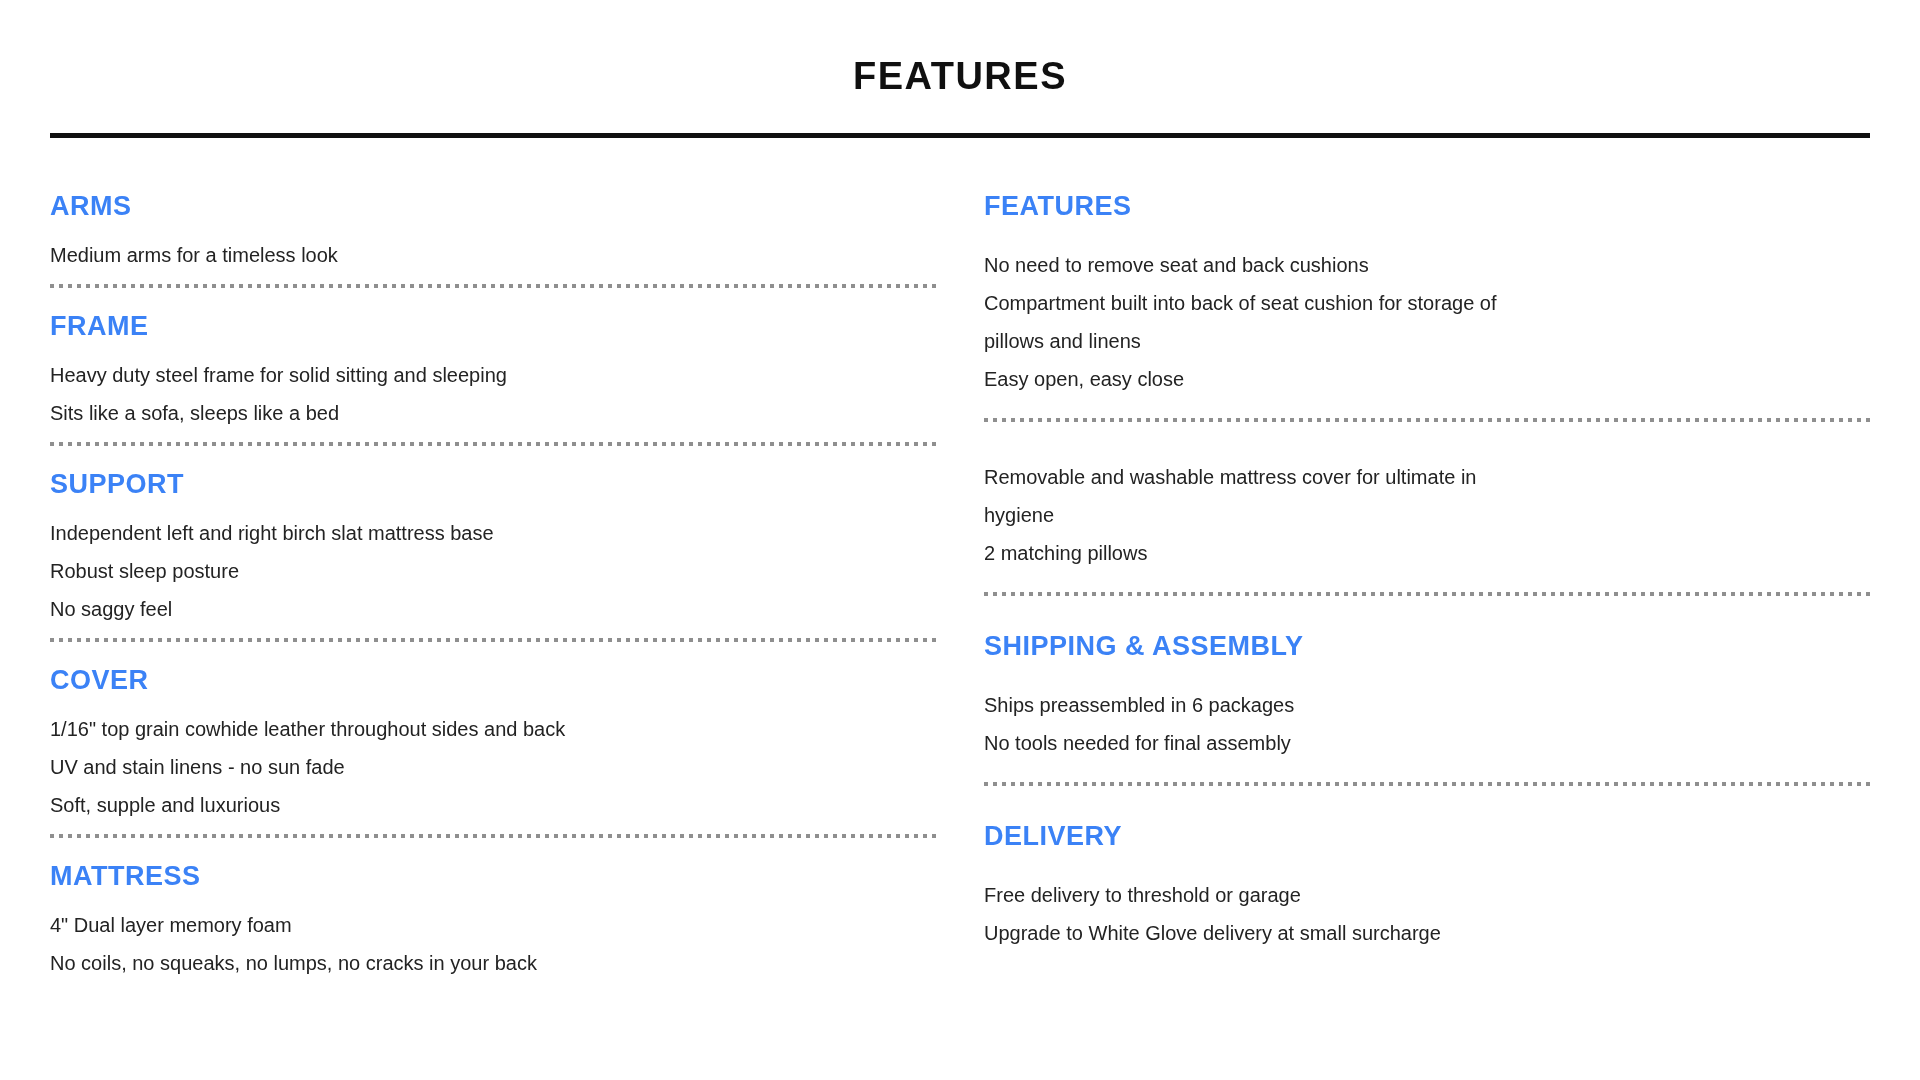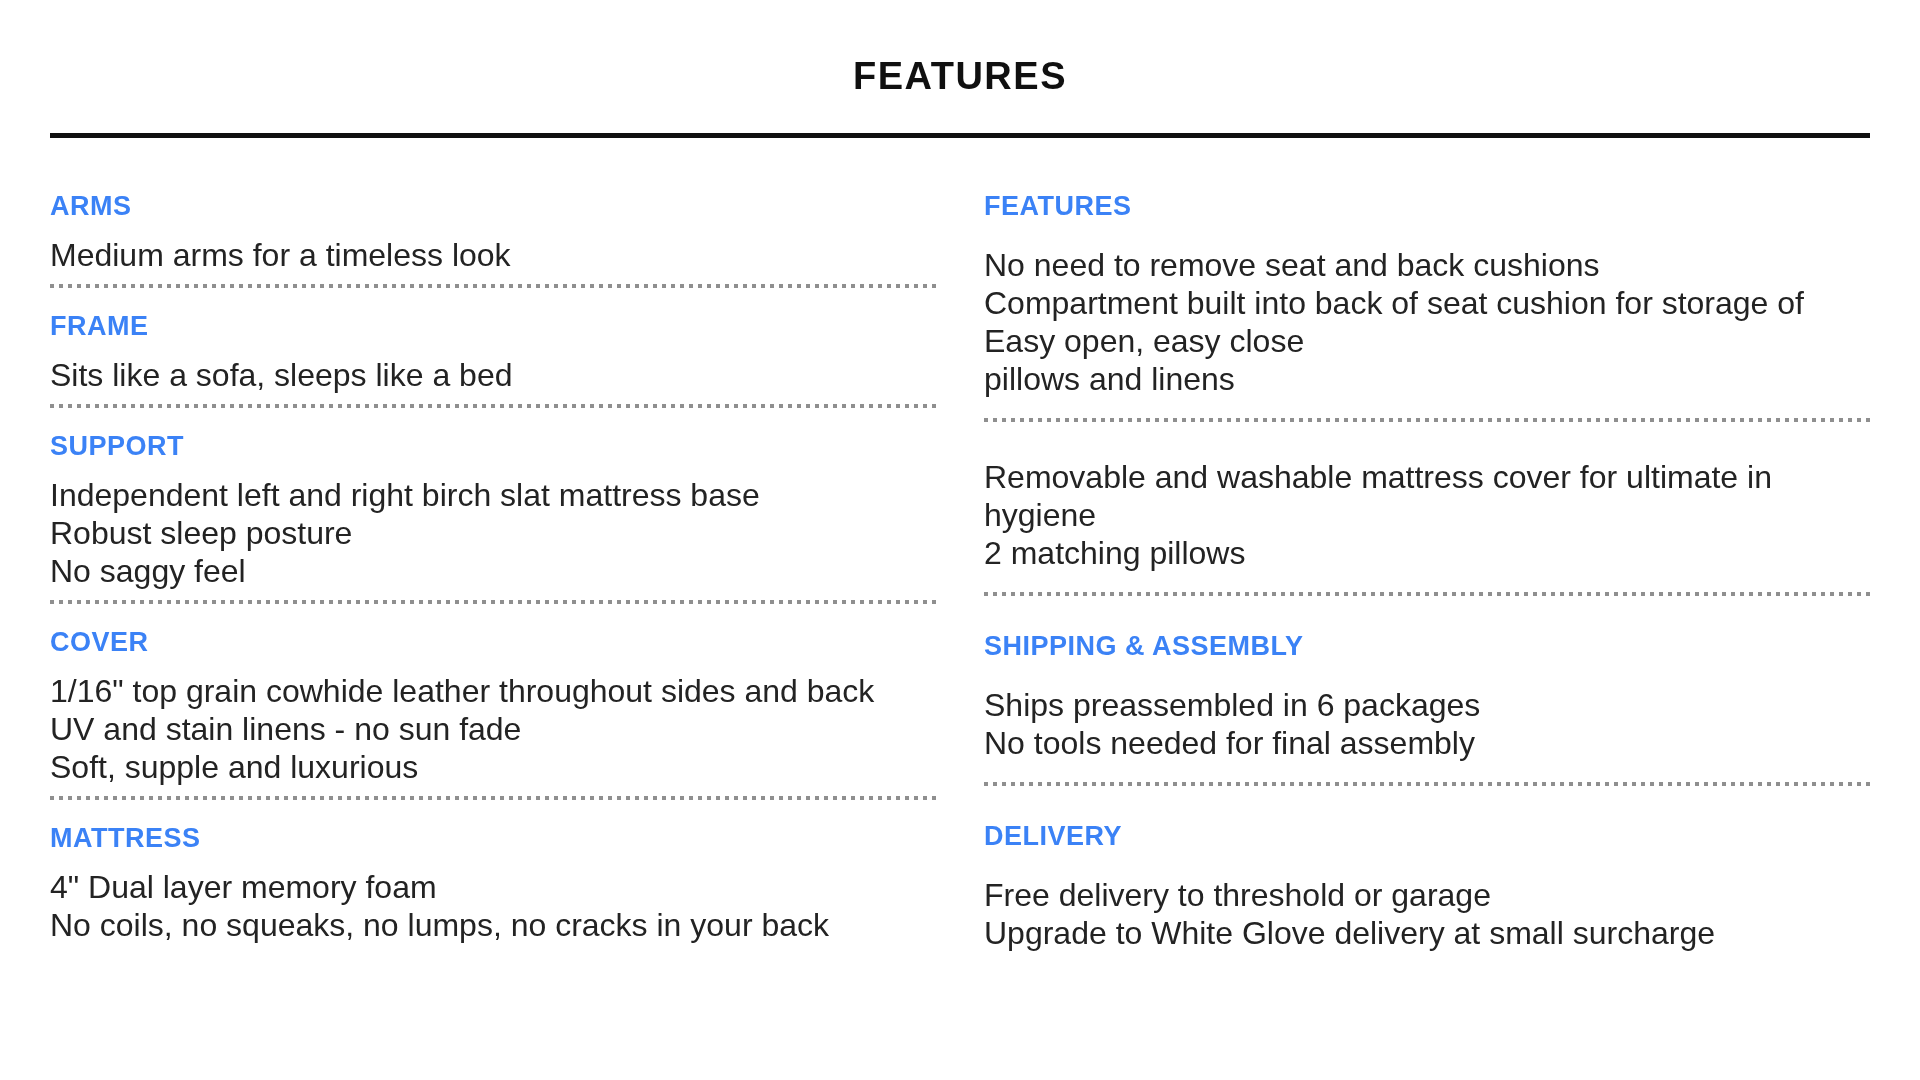--- a/index.html
+++ b/index.html
@@ -38,21 +38,21 @@
   .sec-heading {
     margin: 0;
     font-size: 27px;
     line-height: 28px;
     font-weight: 800;
     letter-spacing: 0.5px;
     color: #3b82f6;
   }
   .sec-line {
     margin: 0;
-    font-size: 32px;
+    font-size: 20px;
     line-height: 38px;
     font-weight: 400;
     color: #232323;
   }
   .dotted-divider {
     height: 4px;
     background: repeating-linear-gradient(90deg, #8f8f8f 0 4px, transparent 4px 9px);
   }
   
   .col-left .sec-heading { margin-bottom: 16px; }
@@ -69,20 +69,21 @@
   <div class="title-rule"></div>
   <div class="columns">
     <div class="column col-left">
         <section class="feature-section">
           <h3 class="sec-heading">ARMS</h3>
           <p class="sec-line">Medium arms for a timeless look</p>
           <div class="dotted-divider"></div>
         </section>
         <section class="feature-section">
           <h3 class="sec-heading">FRAME</h3>
+          <p class="sec-line">Heavy duty steel frame for solid sitting and sleeping</p>
           <p class="sec-line">Sits like a sofa, sleeps like a bed</p>
           <div class="dotted-divider"></div>
         </section>
         <section class="feature-section">
           <h3 class="sec-heading">SUPPORT</h3>
           <p class="sec-line">Independent left and right birch slat mattress base</p>
           <p class="sec-line">Robust sleep posture</p>
           <p class="sec-line">No saggy feel</p>
           <div class="dotted-divider"></div>
         </section>
@@ -97,22 +98,22 @@
           <h3 class="sec-heading">MATTRESS</h3>
           <p class="sec-line">4" Dual layer memory foam</p>
           <p class="sec-line">No coils, no squeaks, no lumps, no cracks in your back</p>
         </section>
       </div>
     <div class="column col-right">
         <section class="feature-section">
           <h3 class="sec-heading">FEATURES</h3>
           <p class="sec-line">No need to remove seat and back cushions</p>
           <p class="sec-line">Compartment built into back of seat cushion for storage of</p>
+          <p class="sec-line">pillows and linens</p>
           <p class="sec-line">Easy open, easy close</p>
-          <p class="sec-line">pillows and linens</p>
           <div class="dotted-divider"></div>
         </section>
         <section class="feature-section">
           <p class="sec-line">Removable and washable mattress cover for ultimate in</p>
           <p class="sec-line">hygiene</p>
           <p class="sec-line">2 matching pillows</p>
           <div class="dotted-divider"></div>
         </section>
         <section class="feature-section">
           <h3 class="sec-heading">SHIPPING &amp; ASSEMBLY</h3>

